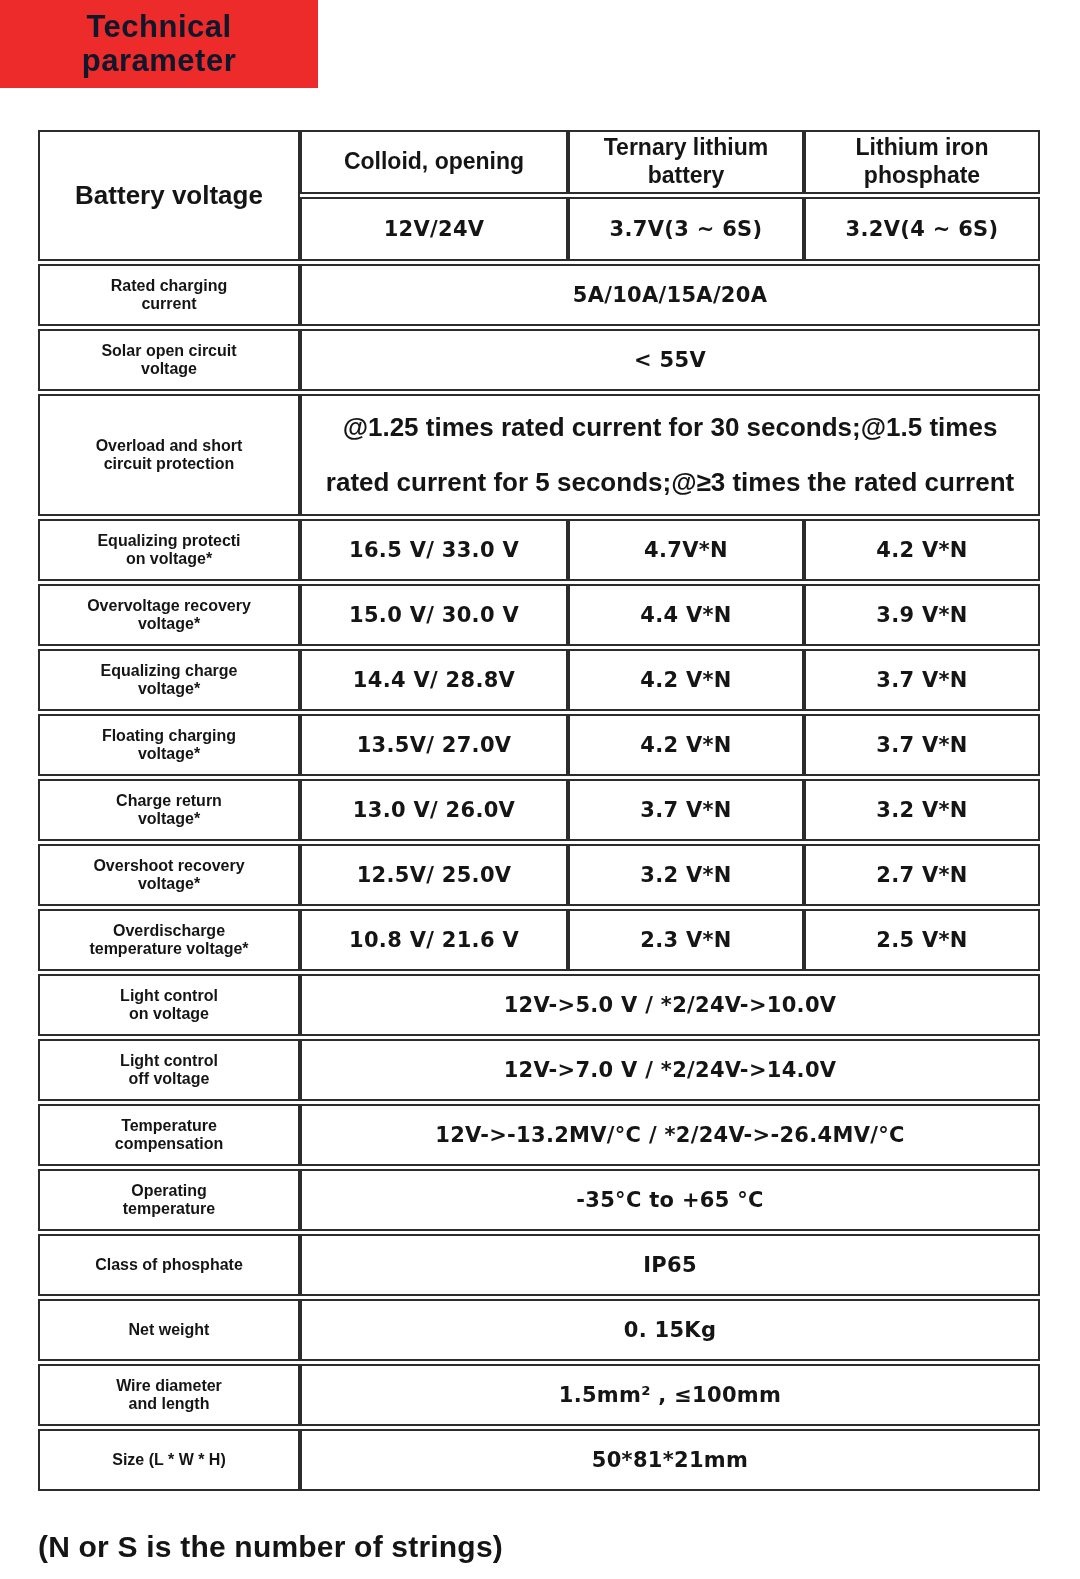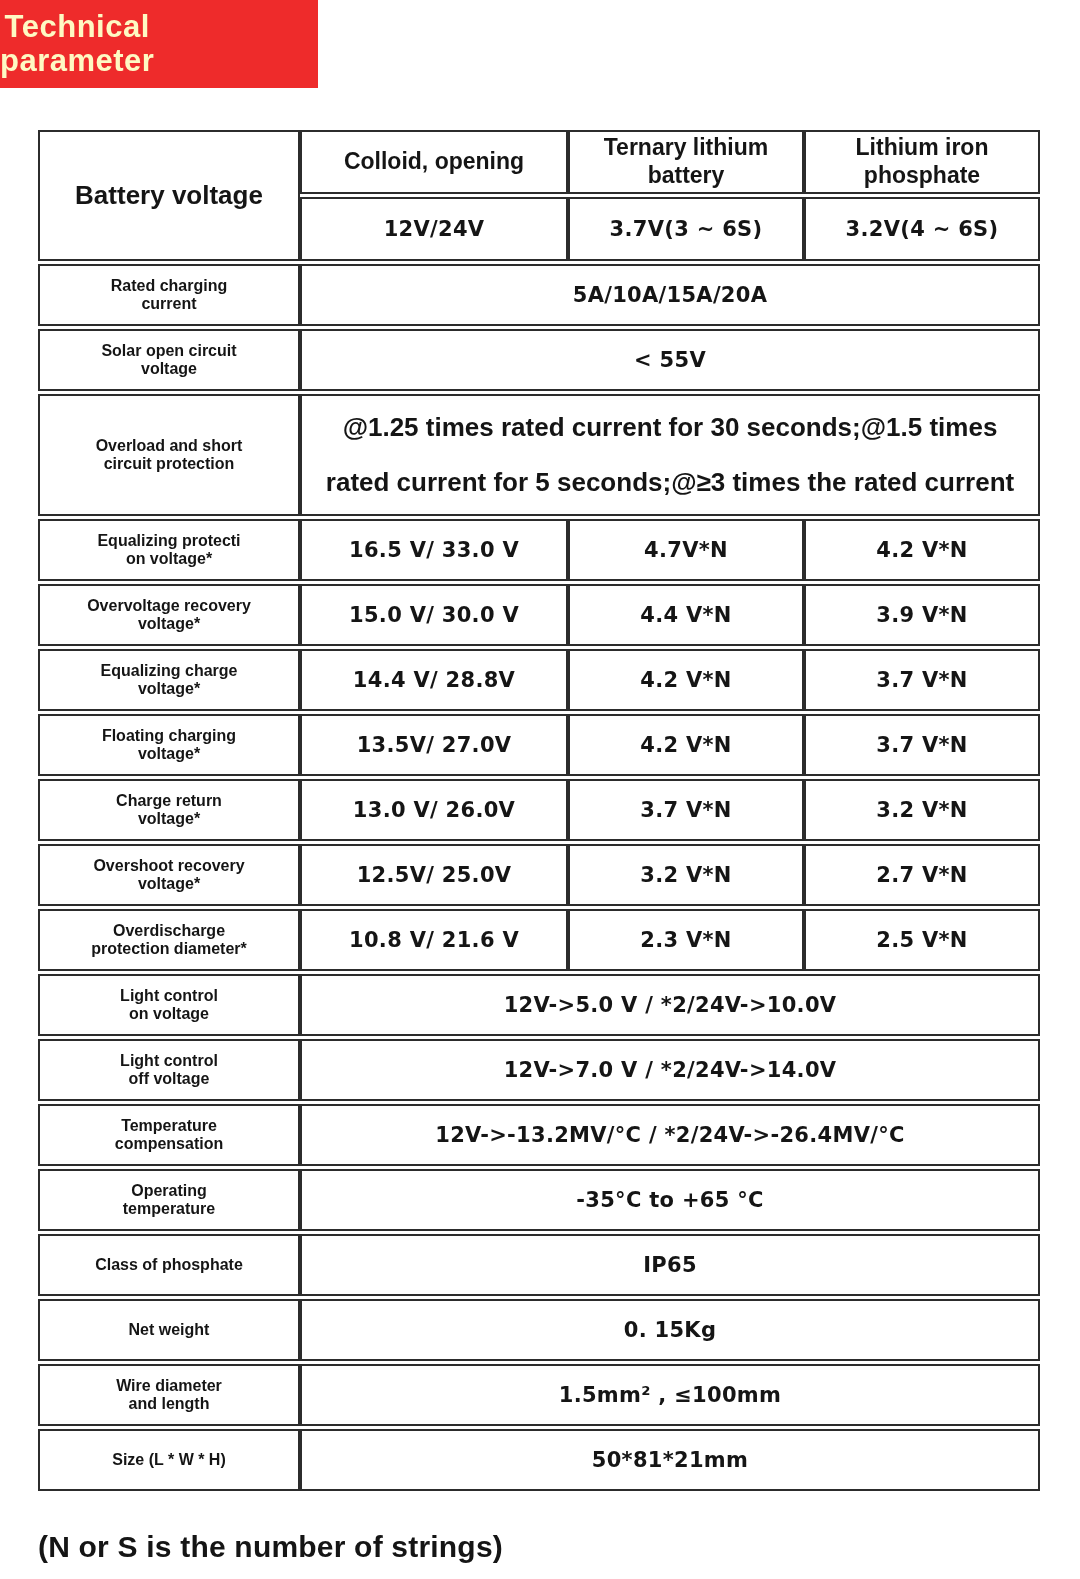--- a/index.html
+++ b/index.html
@@ -11,23 +11,24 @@
     font-family: "Liberation Sans", "DejaVu Sans", sans-serif;
     font-weight: 700;
     color: #151515;
     overflow: hidden;
   }
   .banner {
     position: absolute;
     left: 0; top: 0;
     width: 318px; height: 88px;
     background: #ee2b2b;
-    color: #fef9c3;
+    color: #0f172a;
     display: flex;
     align-items: center;
+    justify-content: center;
     text-align: center;
     font-size: 31px;
     line-height: 1.1;
     white-space: pre-line;
     letter-spacing: 0.5px;
   }
   table.spec {
     position: absolute;
     left: 38px; top: 127px;
     width: 1002px;
@@ -155,21 +156,21 @@
       </tr>
       <tr class="std">
         <td class="lbl">Overshoot recovery
 voltage*</td>
         <td class="val">12.5V/ 25.0V</td>
         <td class="val">3.2  V*N</td>
         <td class="val">2.7  V*N</td>
       </tr>
       <tr class="std">
         <td class="lbl">Overdischarge
-protection diameter*</td>
+temperature voltage*</td>
         <td class="val">10.8 V/ 21.6 V</td>
         <td class="val">2.3  V*N</td>
         <td class="val">2.5  V*N</td>
       </tr>
 
       <tr class="std">
         <td class="lbl">Light control
 on voltage</td>
         <td class="val" colspan="3">12V-&gt;5.0 V  /  *2/24V-&gt;10.0V</td>
       </tr>

